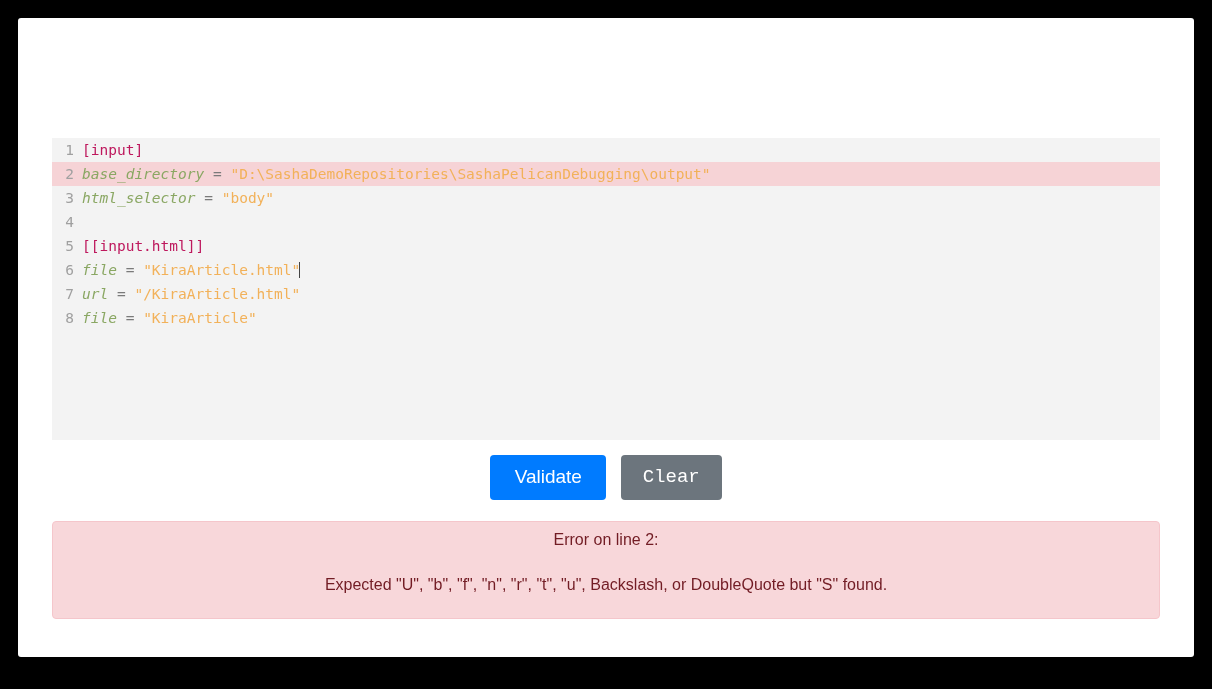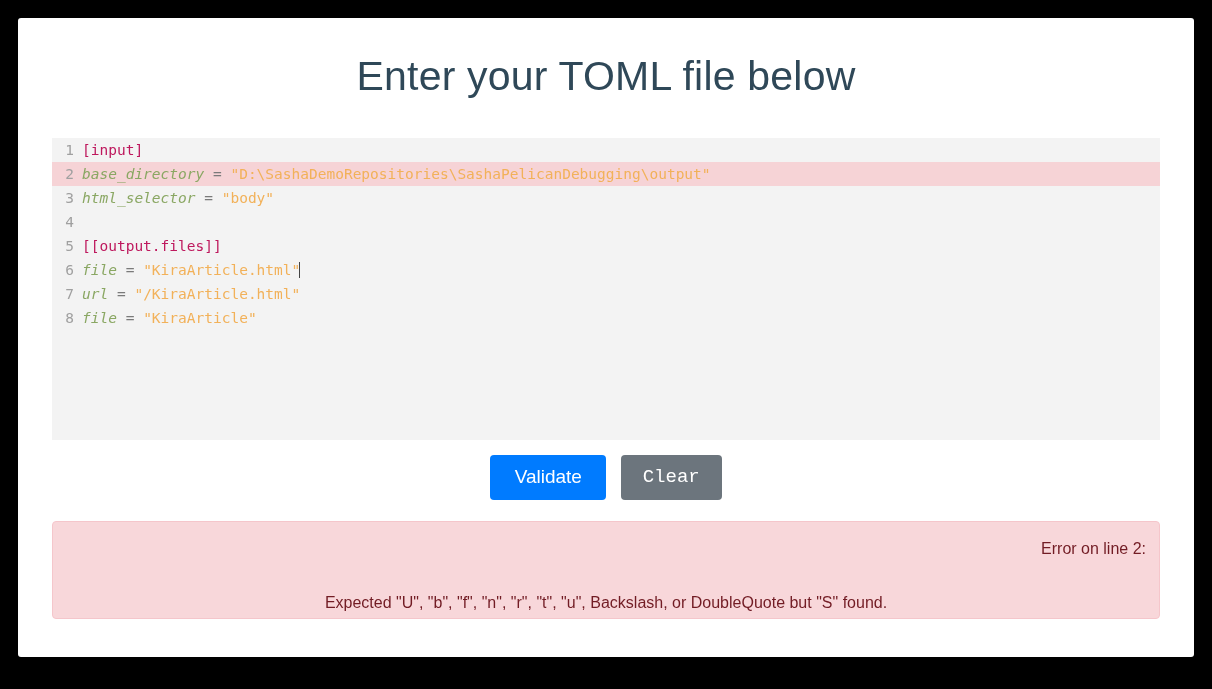--- a/index.html
+++ b/index.html
@@ -89,36 +89,35 @@
     position: absolute;
     left: 34px; top: 503px;
     width: 1108px; height: 98px;
     background: #f8d7da;
     border: 1px solid #f5c6cb;
     border-radius: 4px;
     text-align: center;
     color: #721c24;
     font-size: 16px;
   }
-  #error-heading { margin: 13px; padding-top: 4px; line-height: 1.2; text-align: right; }
+  #error-heading { margin: 4px; padding-top: 4px; line-height: 1.2; }
   #error-detail { margin: 0; padding-top: 22px; line-height: 1.2; }
 </style>
 </head>
 <body>
 
 <div id="app-frame">
 
-  <h1 id="page-title">Enter your TOML file below</h1>
 
   <div id="editor-wrap">
       <div class="code-line"><span class="ln">1</span><span class="code-body"><span class="tok-table">[input]</span></span></div>
       <div class="code-line err"><span class="ln">2</span><span class="code-body"><span class="tok-key">base_directory</span><span class="tok-eq"> = </span><span class="tok-str">"D:\SashaDemoRepositories\SashaPelicanDebugging\output"</span></span></div>
       <div class="code-line"><span class="ln">3</span><span class="code-body"><span class="tok-key">html_selector</span><span class="tok-eq"> = </span><span class="tok-str">"body"</span></span></div>
       <div class="code-line"><span class="ln">4</span><span class="code-body"></span></div>
-      <div class="code-line"><span class="ln">5</span><span class="code-body"><span class="tok-table">[[output.files]]</span></span></div>
+      <div class="code-line"><span class="ln">5</span><span class="code-body"><span class="tok-table">[[input.html]]</span></span></div>
       <div class="code-line"><span class="ln">6</span><span class="code-body"><span class="tok-key">file</span><span class="tok-eq"> = </span><span class="tok-str">"KiraArticle.html"</span><span class="caret"></span></span></div>
       <div class="code-line"><span class="ln">7</span><span class="code-body"><span class="tok-key">url</span><span class="tok-eq"> = </span><span class="tok-str">"/KiraArticle.html"</span></span></div>
       <div class="code-line"><span class="ln">8</span><span class="code-body"><span class="tok-key">file</span><span class="tok-eq"> = </span><span class="tok-str">"KiraArticle"</span></span></div>
     </div>
 
   <div id="button-row">
     <button class="btn" id="validate-button">Validate</button>
     <button class="btn" id="clear-button">Clear</button>
   </div>
 

